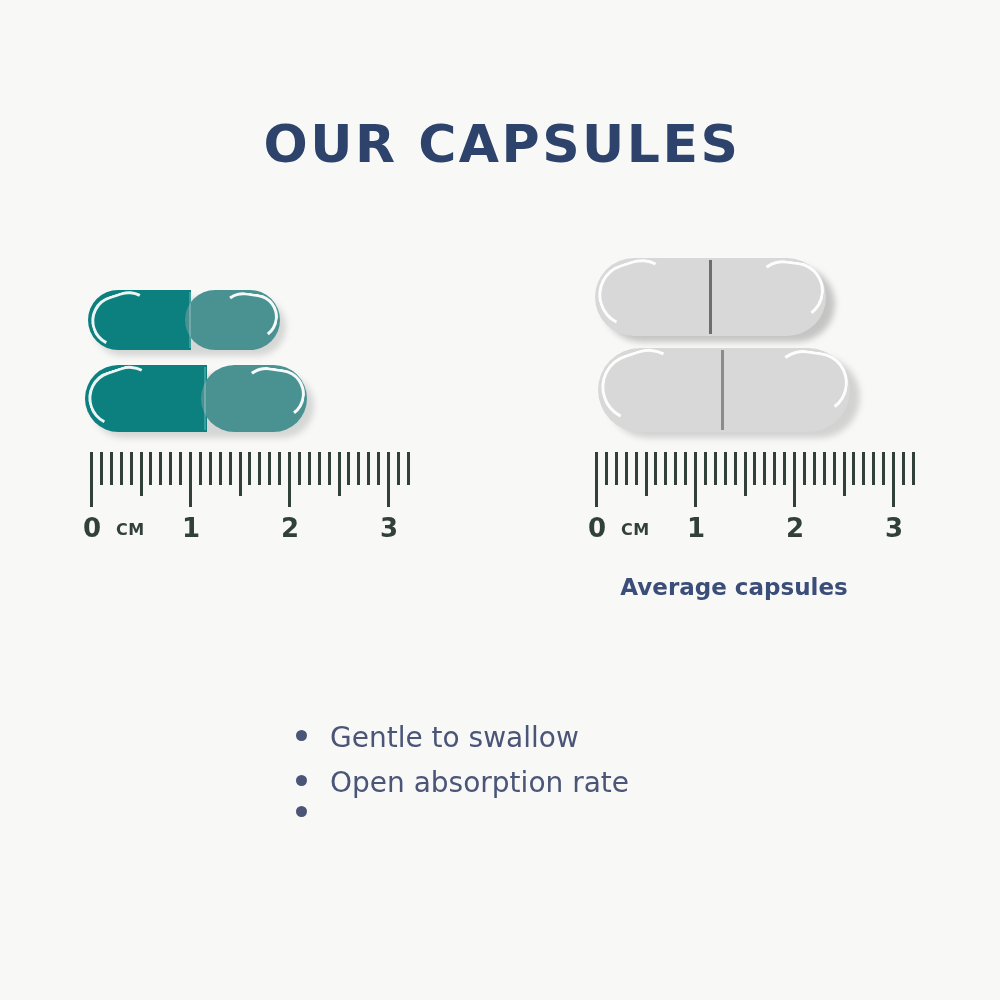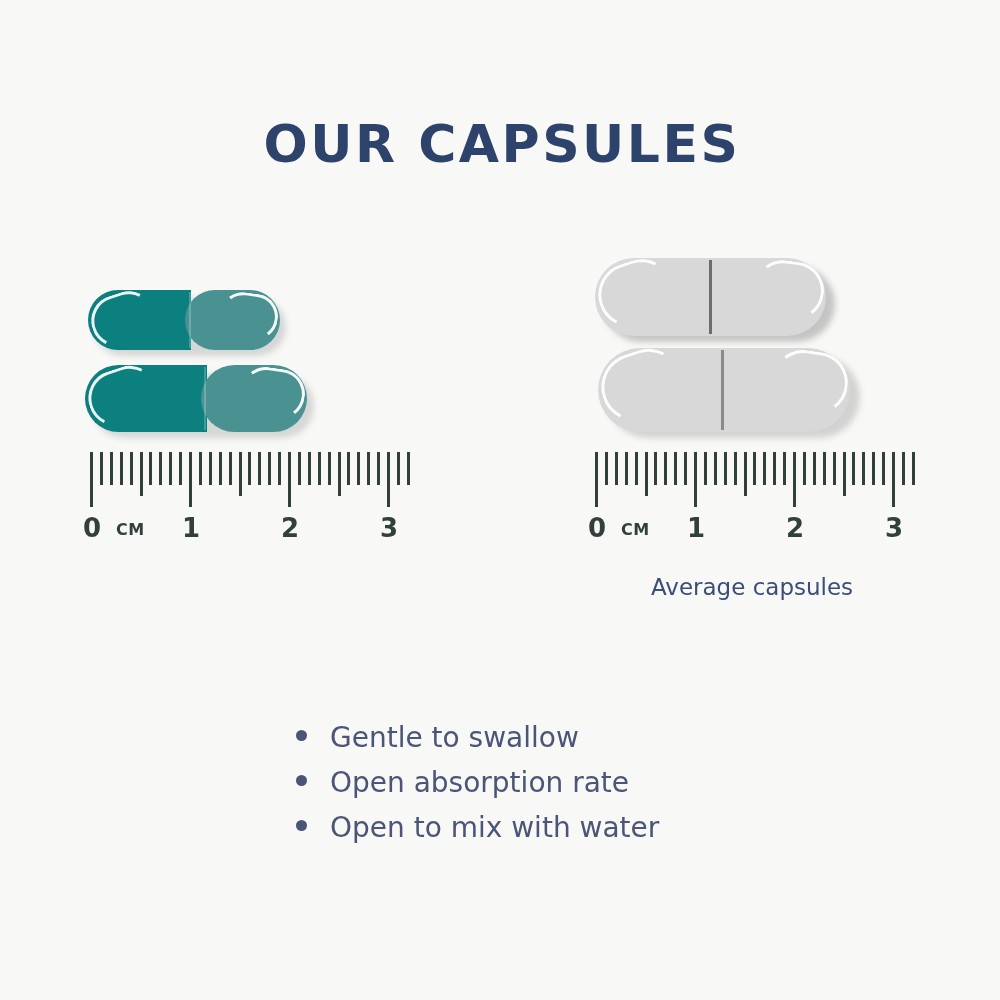--- a/index.html
+++ b/index.html
@@ -146,21 +146,21 @@
     position: absolute;
     top: 574px;
     width: 420px;
     text-align: center;
     font-size: 23px;
     color: #3b4e79;
     font-family: "DejaVu Sans", sans-serif;
     line-height: 1.2;
   }
   #caption-left  { left: 33px; }
-  #caption-right { left: 542px; }
+  #caption-right { left: 524px; font-weight: bold; }
 
   
   #benefits {
     position: absolute;
     left: 296px;
     top: 722px;
     width: 520px;
   }
   .benefit-row {
     display: flex;
@@ -317,17 +317,16 @@
     <div class="benefit-row">
       <span class="benefit-bullet"></span>
       <span class="benefit-text">Gentle to swallow</span>
     </div>
     <div class="benefit-row">
       <span class="benefit-bullet"></span>
       <span class="benefit-text">Open absorption rate</span>
     </div>
     <div class="benefit-row">
       <span class="benefit-bullet"></span>
-      <span class="benefit-text">Open to mix with water</span>
     </div>
   </div>
 
 </div>
 
 </body></html>

